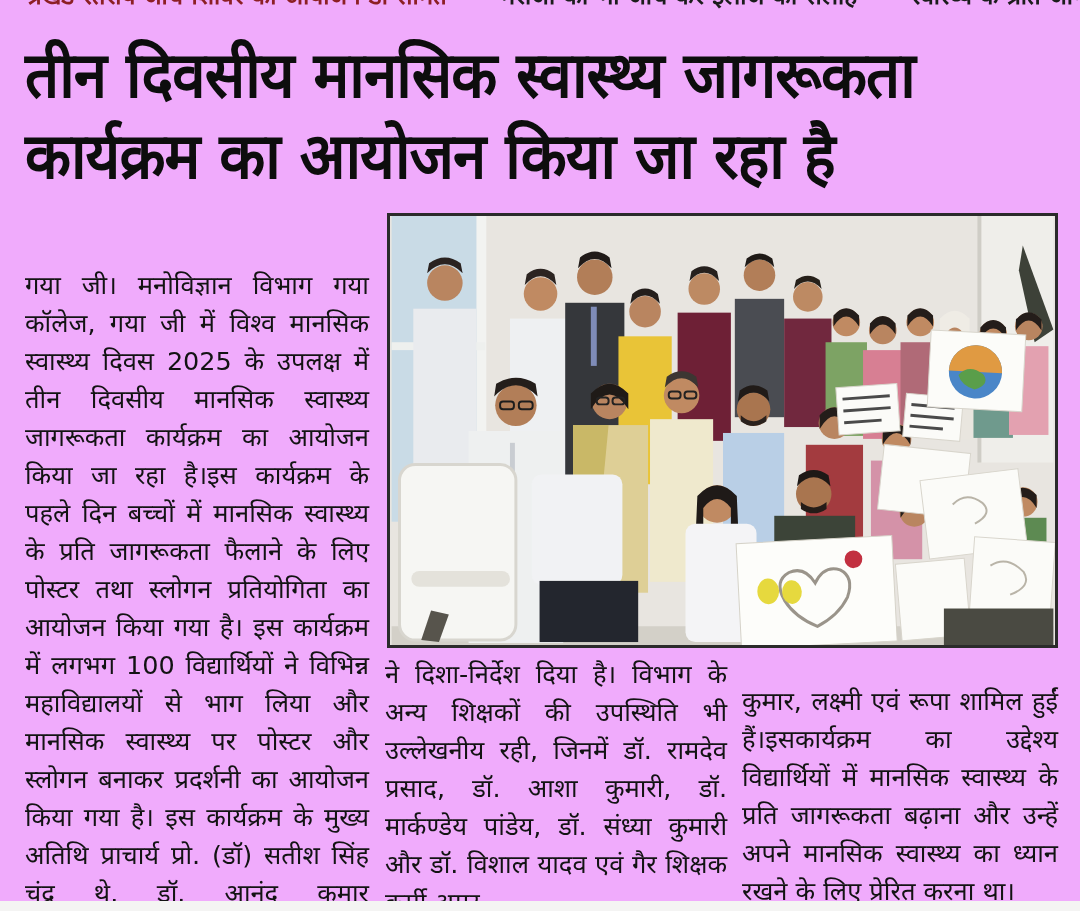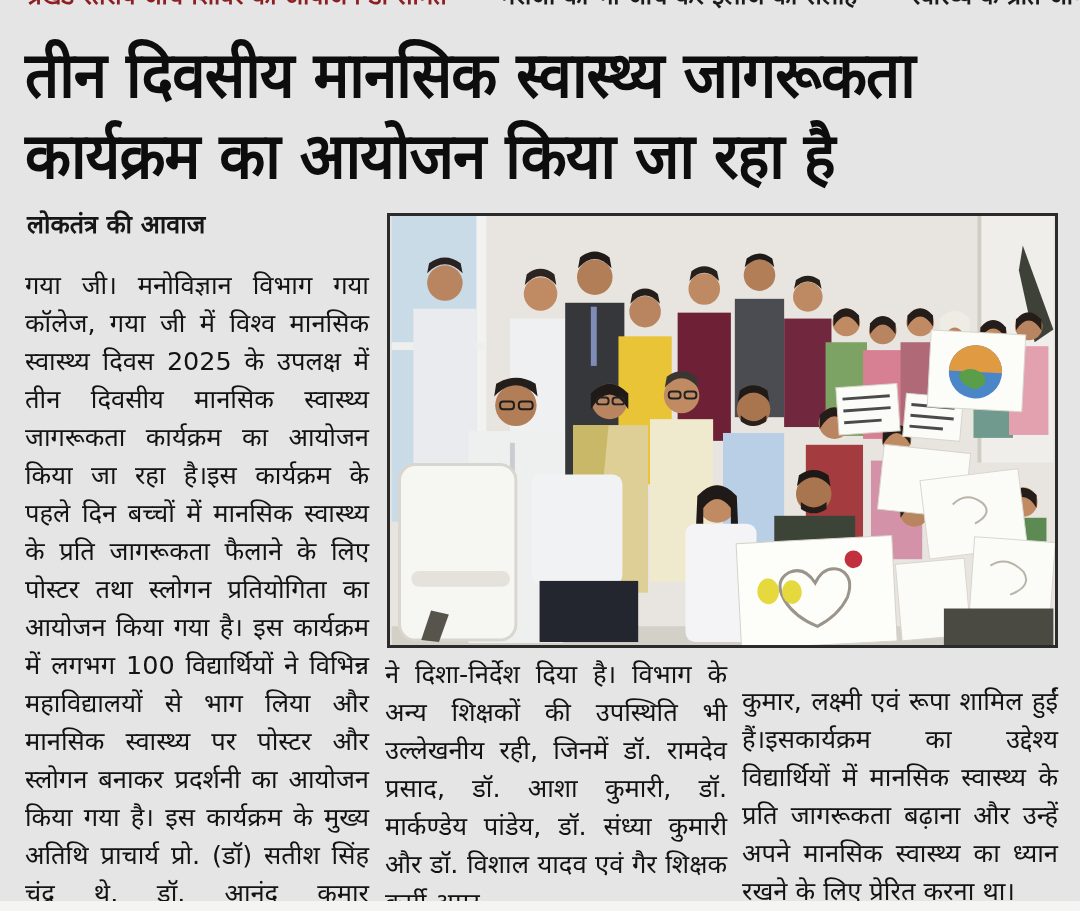--- a/index.html
+++ b/index.html
@@ -1,16 +1,16 @@
 <!DOCTYPE html>
 <html><head>
 <meta charset="utf-8">
 <style>
   html,body{margin:0;padding:0;background:#ffffff;}
-  .page{position:relative;width:1080px;height:911px;background:#e5e5e5;overflow:hidden;
+  .page{position:relative;width:1080px;height:911px;background:#f0abfc;overflow:hidden;
         font-family:"Liberation Serif","DejaVu Sans",serif;color:#121212;}
 
   
   .top-strip{position:absolute;left:0;top:0;width:1080px;height:14px;overflow:hidden;}
   .top-strip-inner{display:flex;gap:54px;white-space:nowrap;font-weight:700;
         font-size:24px;line-height:30px;margin-top:-19px;padding-left:28px;
         font-family:"DejaVu Sans",sans-serif;}
   .frag-red{color:#8c1f24;}
   .frag-dark{color:#1c1c1c;}
 
@@ -51,21 +51,20 @@
       <span class="frag-dark">मरीजों की भी जांच कर इलाज की सलाह</span>
       <span class="frag-dark">स्वास्थ्य के प्रति जागरूक रहने की अपील</span>
     </div>
   </div>
 
   <div class="headline">
     <div>तीन दिवसीय मानसिक स्वास्थ्य जागरूकता</div>
     <div>कार्यक्रम का आयोजन किया जा रहा है</div>
   </div>
 
-  <div class="byline">लोकतंत्र की आवाज</div>
 
   <div class="body-col col-left">
     <span class="lead">गया जी।</span><span> मनोविज्ञान विभाग गया कॉलेज, गया जी में विश्व मानसिक स्वास्थ्य दिवस 2025 के उपलक्ष में तीन दिवसीय मानसिक स्वास्थ्य जागरूकता कार्यक्रम का आयोजन किया जा रहा है।इस कार्यक्रम के पहले दिन बच्चों में मानसिक स्वास्थ्य के प्रति जागरूकता फैलाने के लिए पोस्टर तथा स्लोगन प्रतियोगिता का आयोजन किया गया है। इस कार्यक्रम में लगभग 100 विद्यार्थियों ने विभिन्न महाविद्यालयों से भाग लिया और मानसिक स्वास्थ्य पर पोस्टर और स्लोगन बनाकर प्रदर्शनी का आयोजन किया गया है। इस कार्यक्रम के मुख्य अतिथि प्राचार्य प्रो. (डॉ) सतीश सिंह चंद्र थे, डॉ. आनंद कुमार विभागाध्यक्ष, मनोविज्ञान विभाग</span>
   </div>
 
   <div class="photo-frame">
     <svg width="665" height="429" viewBox="0 0 671 435" xmlns="http://www.w3.org/2000/svg">
 
       <rect x="0" y="0" width="671" height="435" fill="#e8e5e0"></rect>
       <rect x="0" y="0" width="95" height="310" fill="#c9dbe6"></rect>

